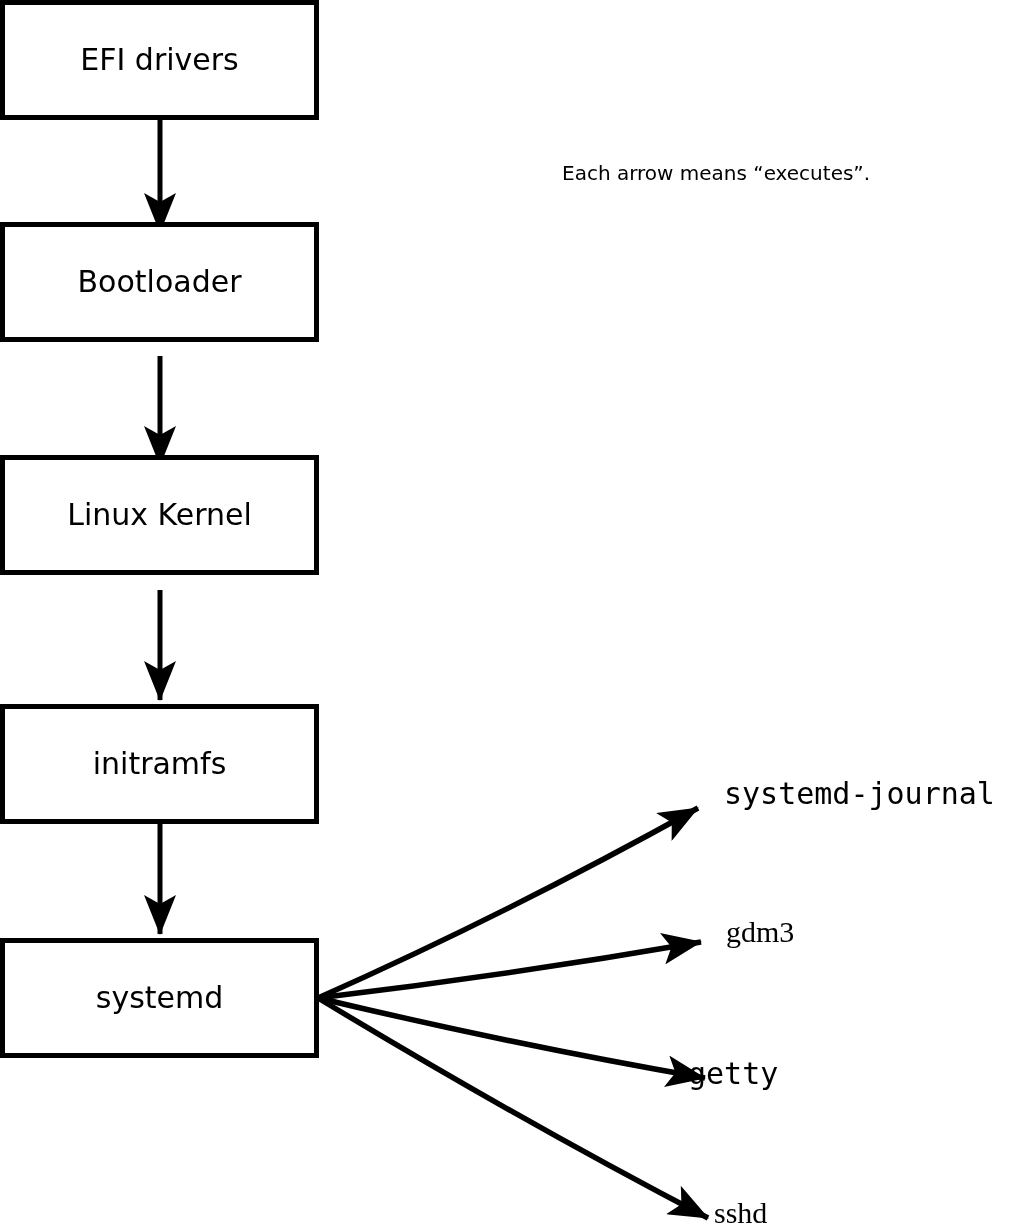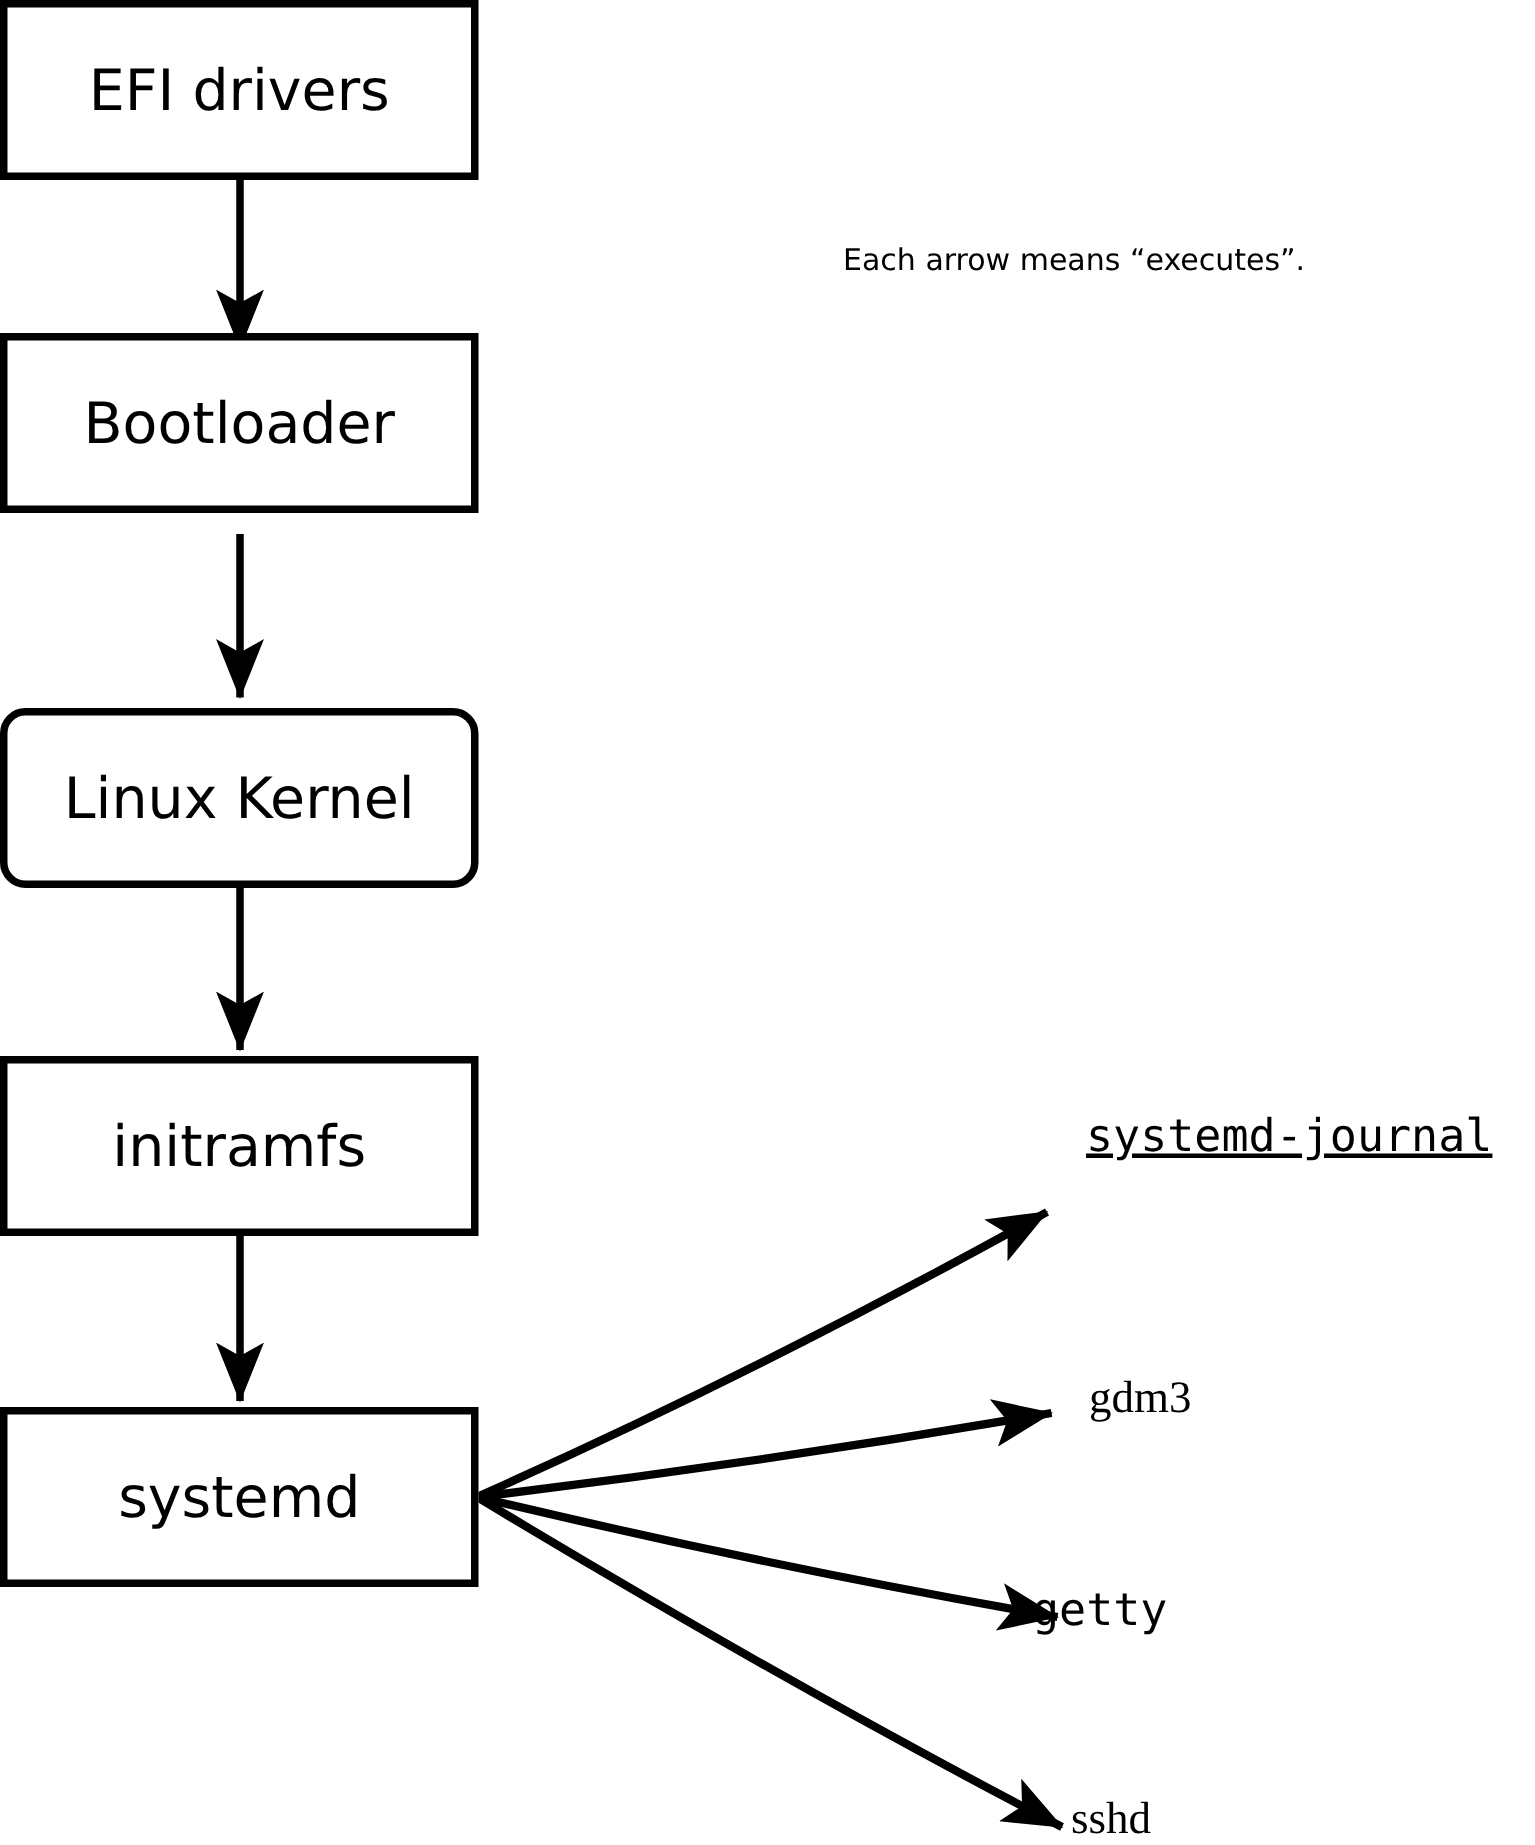--- a/index.html
+++ b/index.html
@@ -11,40 +11,40 @@
     color:#000000;
     overflow:hidden;
   }
   .node{
     position:absolute;
     left:0;width:319px;height:120px;
     border:5px solid #000000;
     background:#ffffff;
     box-sizing:border-box;
     display:flex;align-items:center;justify-content:center;
-    font-size:38px;
+    font-size:30px;
     line-height:1;
   }
   #box-efi{top:0;}
   #box-bootloader{top:222px;}
-  #box-kernel{top:472px;border-radius:17px;}
+  #box-kernel{top:455px;}
   #box-initramfs{top:704px;}
   #box-systemd{top:938px;}
   #arrow-layer{position:absolute;left:0;top:0;}
   .note{
     position:absolute;left:562px;top:161px;
     font-size:20px;white-space:nowrap;
   }
   .target-label{
     position:absolute;
     font-size:30px;line-height:1;white-space:nowrap;
   }
   .mono{font-family:"DejaVu Sans Mono","Liberation Mono",monospace;}
   .sans{font-family:Liberation Serif, serif;}
-  #label-systemd-journal{left:724px;top:743px;text-decoration:underline;}
+  #label-systemd-journal{left:724px;top:779px;}
   #label-gdm3{left:726px;top:917px;}
   #label-getty{left:688px;top:1059px;}
   #label-sshd{left:714px;top:1198px;}
   .edge{stroke:#000000;fill:none;}
   .v-edge{stroke-width:5;}
   .fan-edge{stroke-width:5.5;}
 </style>
 </head>
 <body>
 

